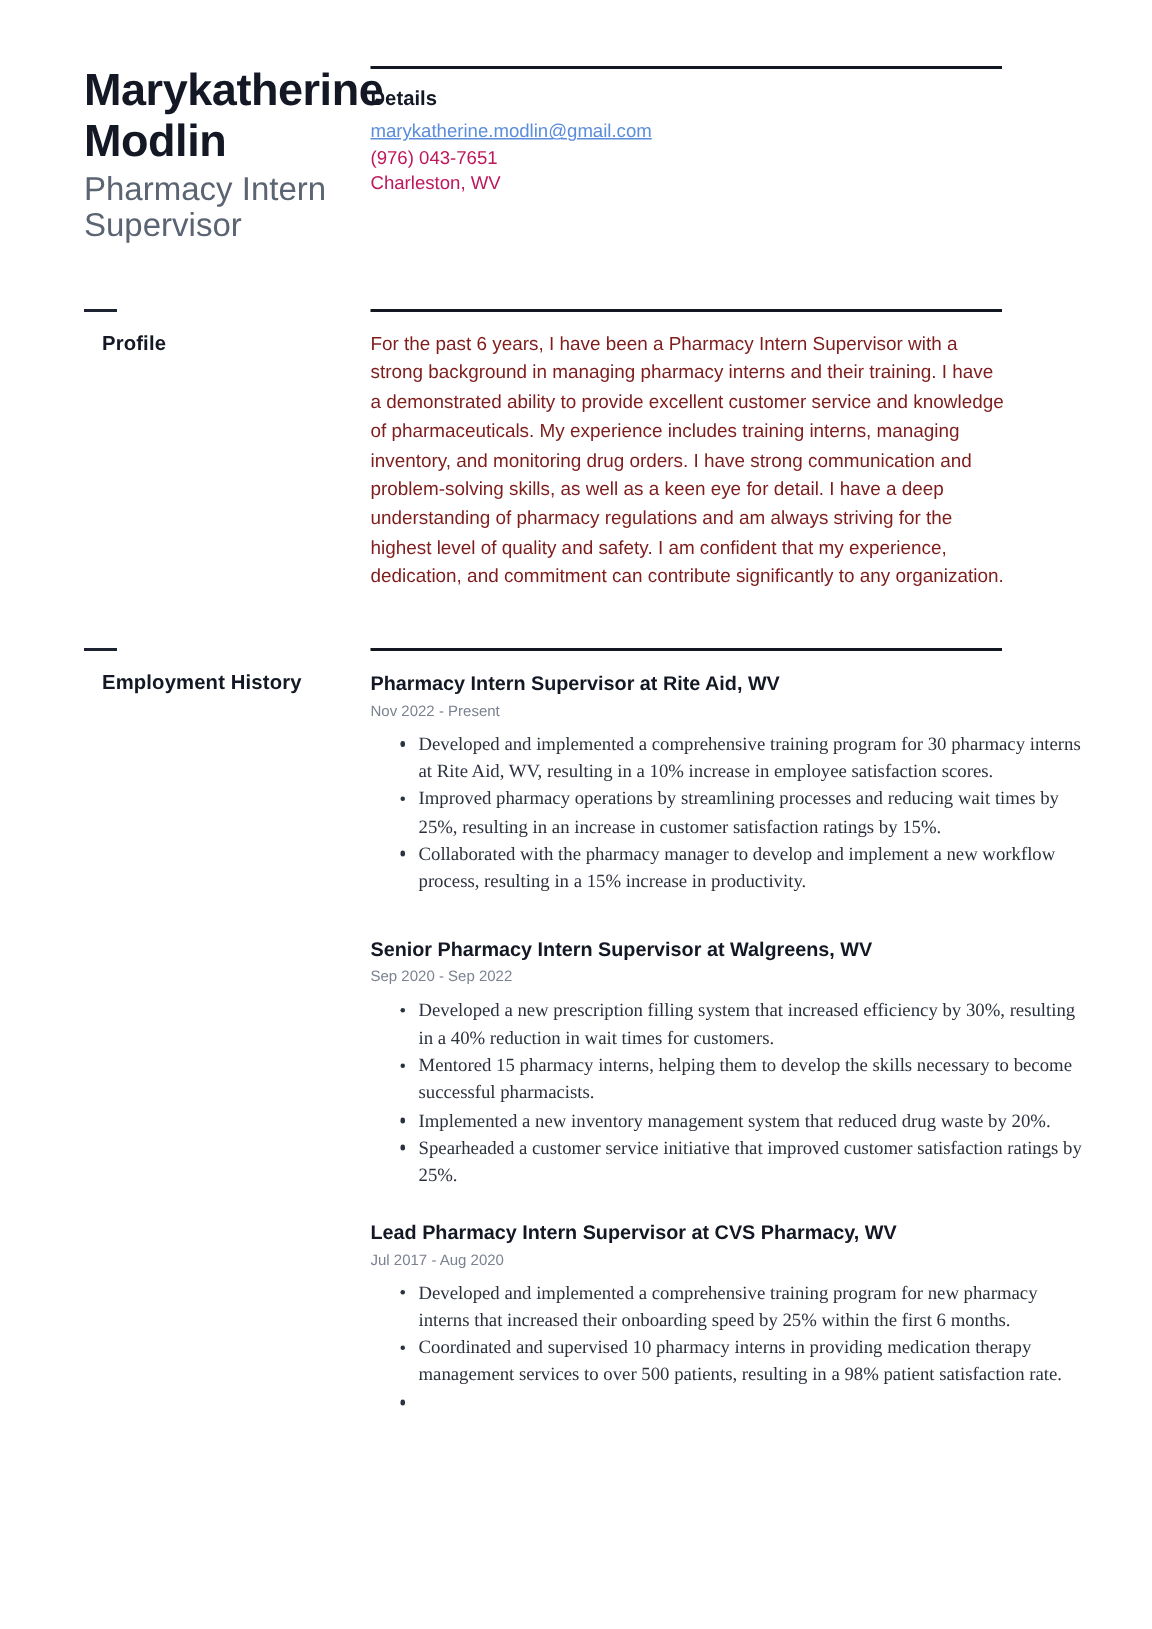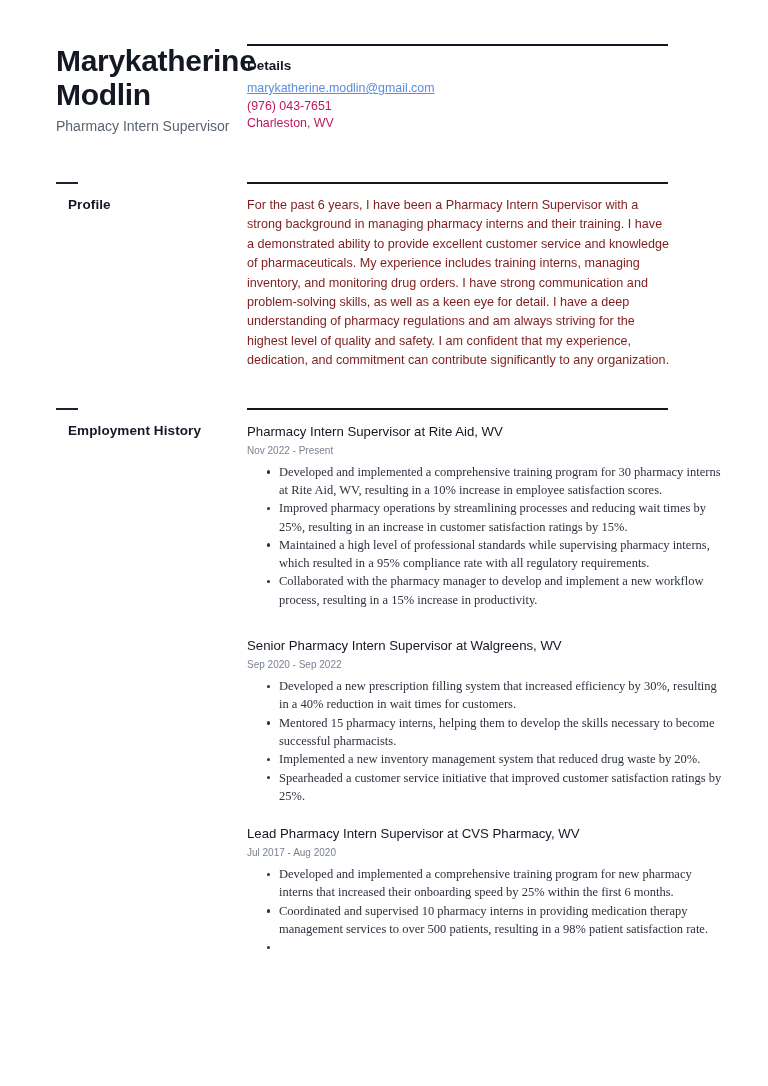--- a/index.html
+++ b/index.html
@@ -44,21 +44,21 @@
     font-size: 30px;
     line-height: 34px;
     font-weight: 700;
     letter-spacing: -0.3px;
     color: #131824;
     margin: 0;
     padding-top: 44px;
     max-width: 215px;
   }
   .job-subtitle {
-    font-size: 14px;
+    font-size: 22px;
     line-height: 24px;
     font-weight: 400;
     color: #5a6472;
     margin: 2px 0 0 0;
     max-width: 200px;
   }
 
   
   .side-heading-block {
     margin-top: 0;
@@ -111,21 +111,21 @@
     margin: 0;
     max-width: 425px;
   }
 
   
   .job {
     margin-bottom: 2px;
   }
   .job-title {
     font-size: 13.2px;
-    font-weight: 400;
+    font-weight: 700;
     color: #131824;
     line-height: 18px;
     margin: 0;
   }
   .job-date {
     font-size: 10px;
     color: #7a8290;
     line-height: 17px;
     margin: 1px 0 4px 0;
   }
@@ -201,21 +201,20 @@
     <div class="col-right">
       <div class="rule"></div>
       <div style="height:13px"></div>
       <div id="jobs-container">
           <div class="job">
             <div class="job-title">Pharmacy Intern Supervisor at Rite Aid, WV</div>
             <div class="job-date">Nov 2022 - Present</div>
             <ul class="bullets">
               <li>Developed and implemented a comprehensive training program for 30 pharmacy interns at Rite Aid, WV, resulting in a 10% increase in employee satisfaction scores.</li>
               <li>Improved pharmacy operations by streamlining processes and reducing wait times by 25%, resulting in an increase in customer satisfaction ratings by 15%.</li>
-              <li>Maintained a high level of professional standards while supervising pharmacy interns, which resulted in a 95% compliance rate with all regulatory requirements.</li>
               <li>Collaborated with the pharmacy manager to develop and implement a new workflow process, resulting in a 15% increase in productivity.</li>
             </ul>
           </div>
           <div class="job" style="margin-top: 28px;">
             <div class="job-title">Senior Pharmacy Intern Supervisor at Walgreens, WV</div>
             <div class="job-date">Sep 2020 - Sep 2022</div>
             <ul class="bullets">
               <li>Developed a new prescription filling system that increased efficiency by 30%, resulting in a 40% reduction in wait times for customers.</li>
               <li>Mentored 15 pharmacy interns, helping them to develop the skills necessary to become successful pharmacists.</li>
               <li>Implemented a new inventory management system that reduced drug waste by 20%.</li>

